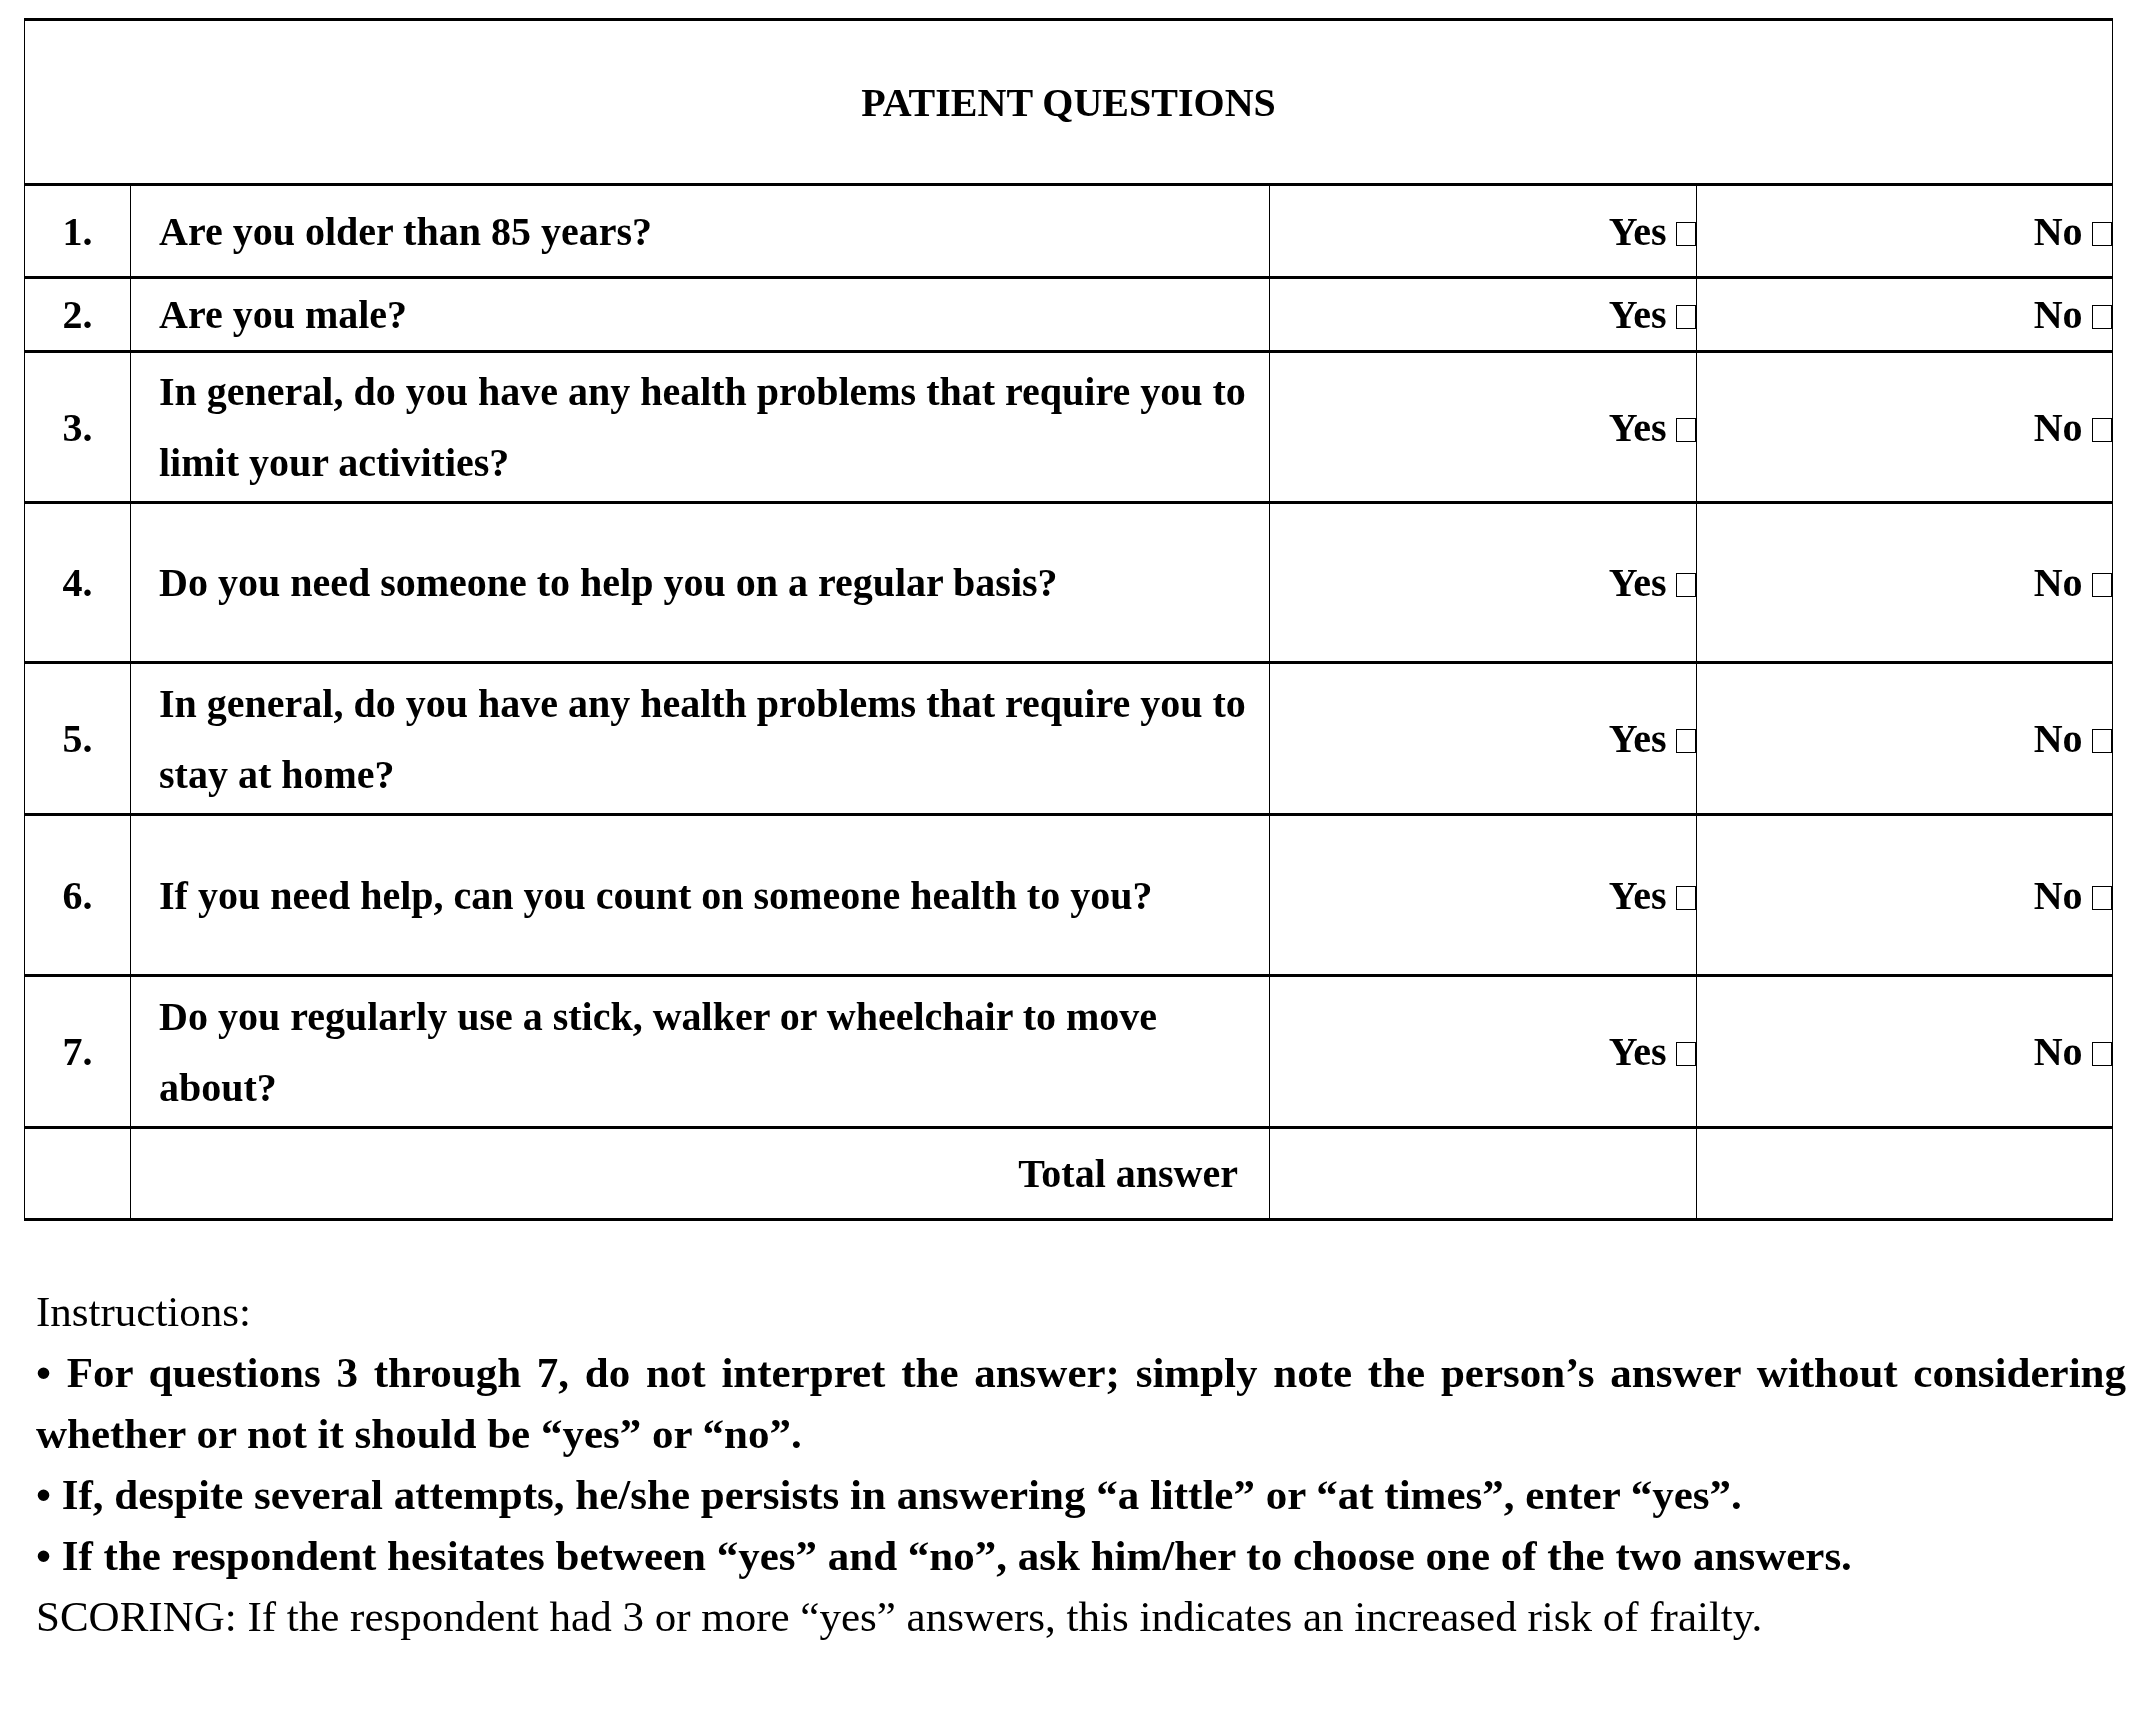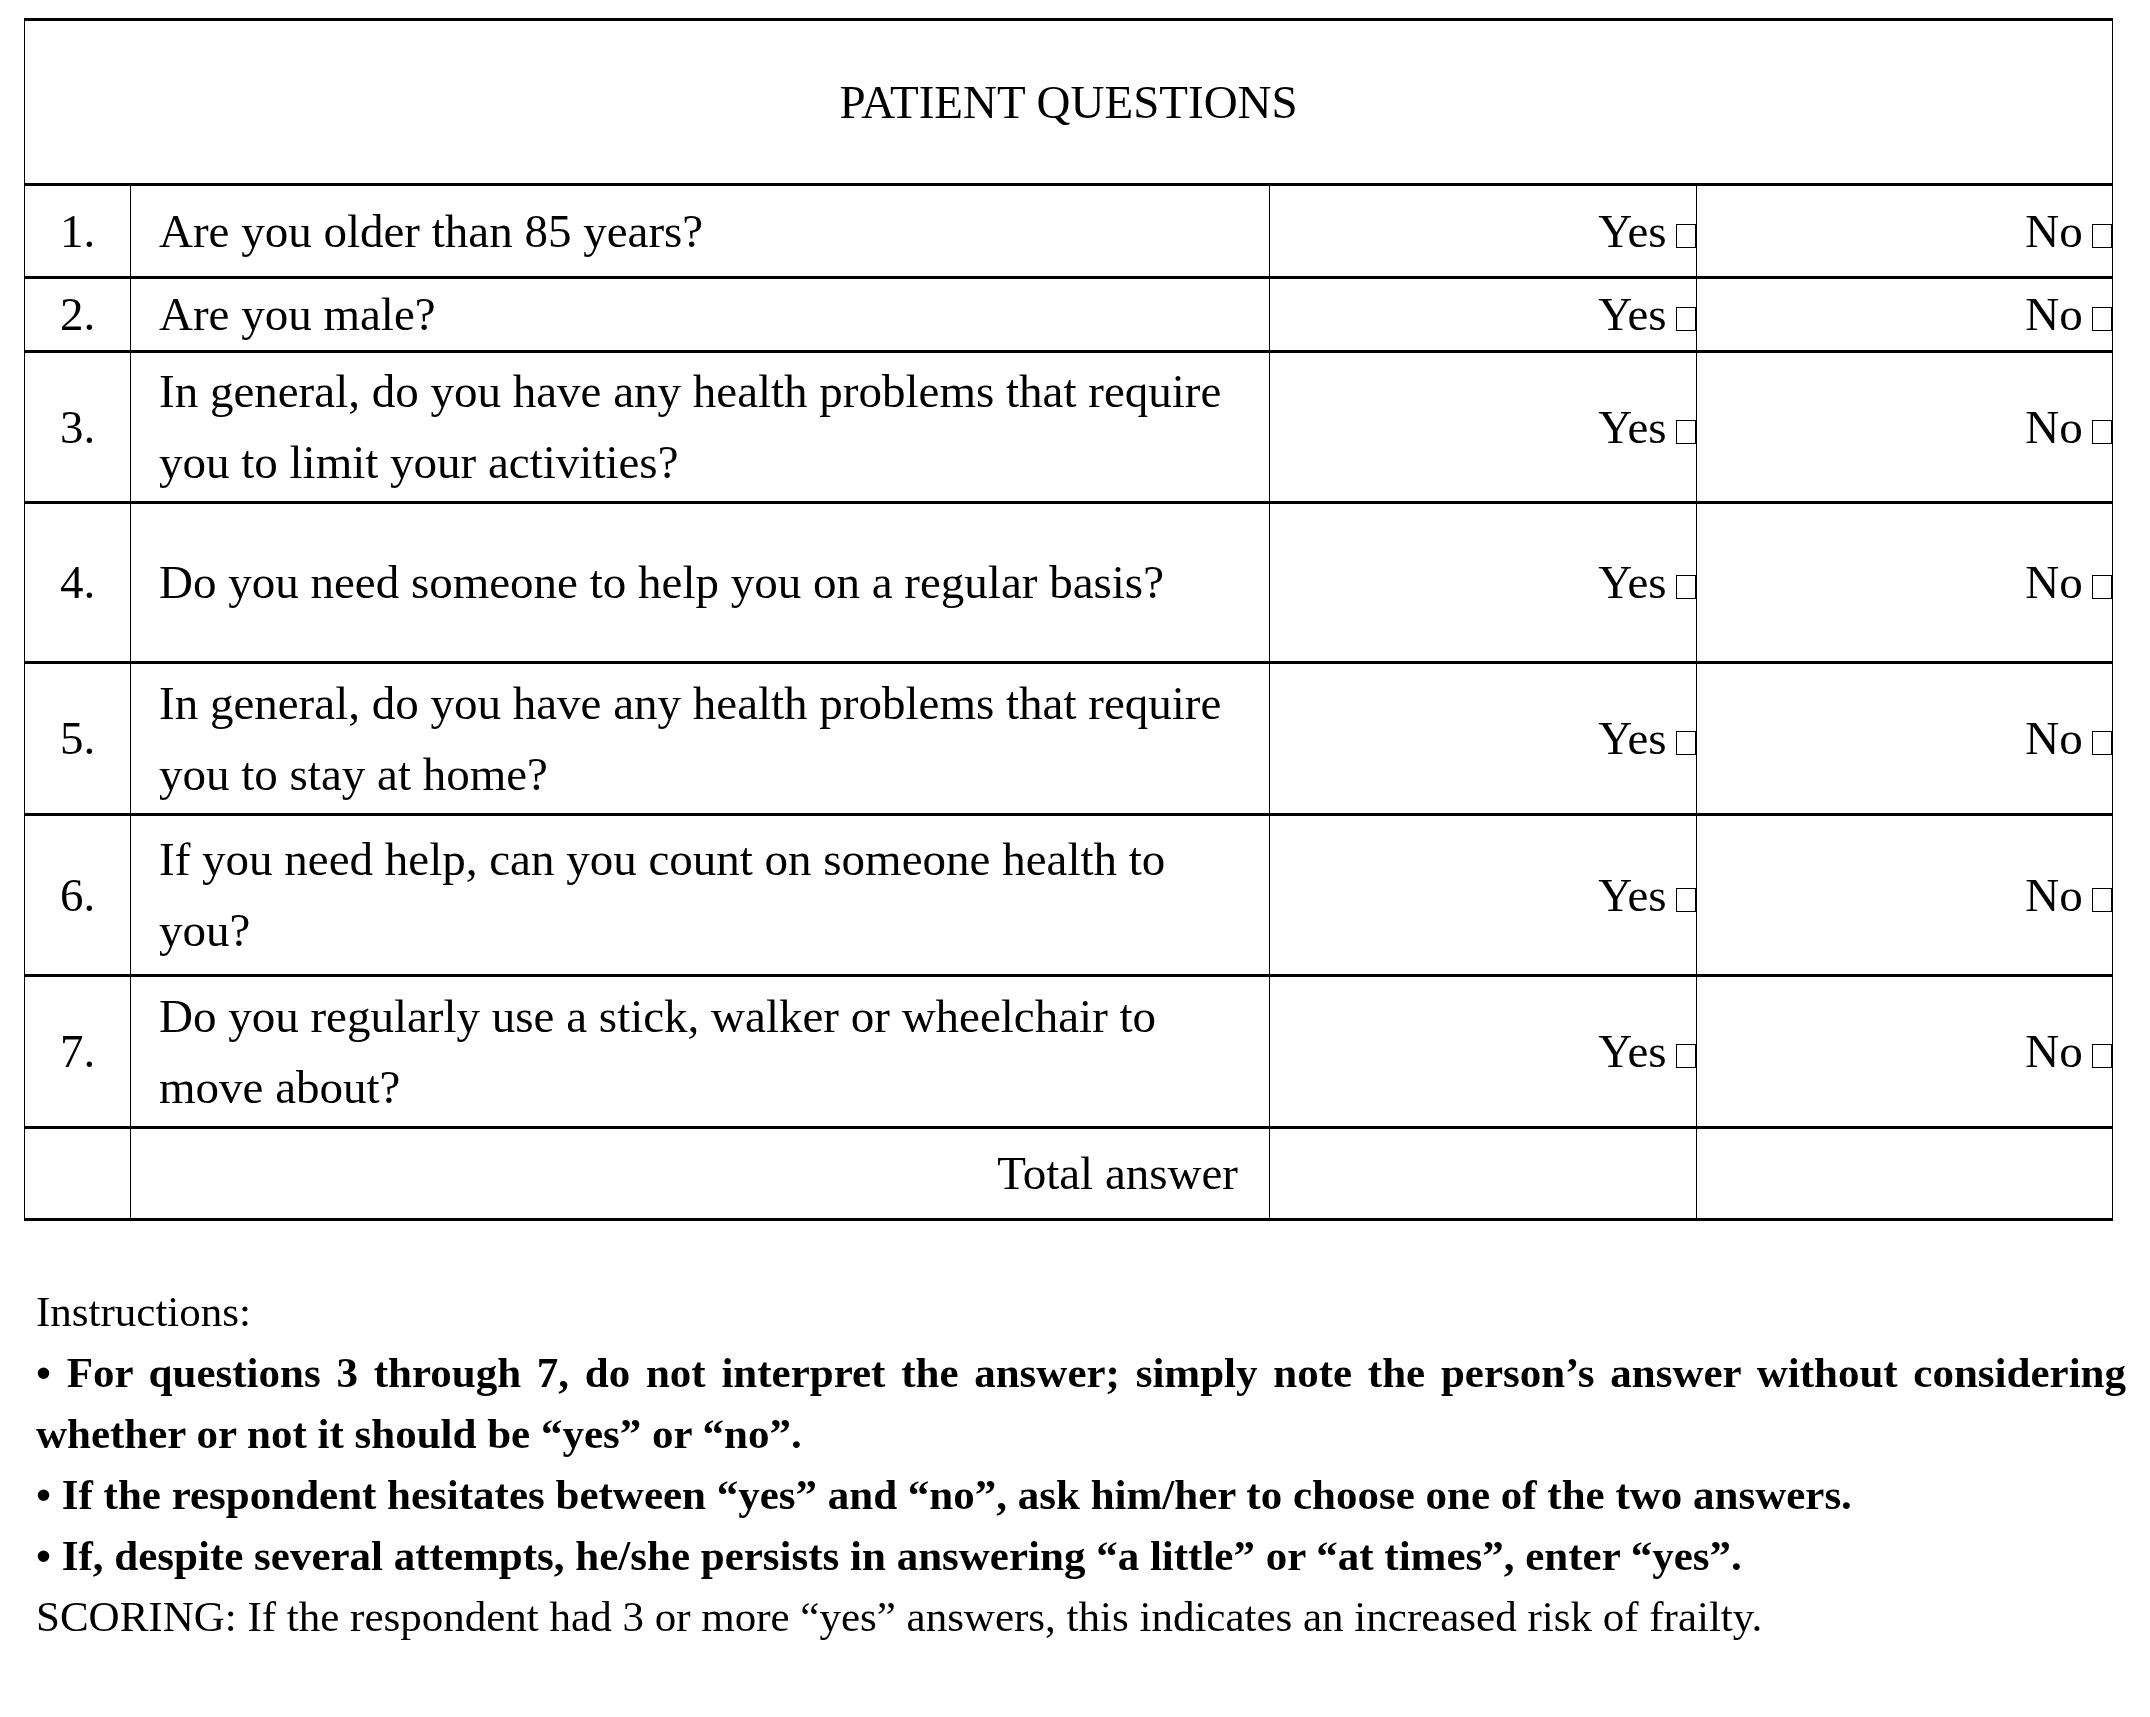--- a/index.html
+++ b/index.html
@@ -23,22 +23,23 @@
       border-collapse: collapse;
       table-layout: fixed;
     }
     .form-table td {
       border-left: 1.9px solid #000;
       border-right: 1.9px solid #000;
       border-top: 3.8px solid #000;
       border-bottom: 3.8px solid #000;
       padding: 0;
       vertical-align: middle;
-      font-size: 47px;
+      font-size: 40px;
       line-height: 71px;
+      font-weight: bold;
     }
     .title-cell {
       height: 162px;
       text-align: center;
     }
     .num-cell {
       text-align: center;
     }
     .q-cell {
       text-align: left;
@@ -155,17 +156,17 @@
     <td class="total-label">Total answer</td>
     <td class="ans-cell"></td>
     <td class="ans-cell"></td>
   </tr>
 </tbody>
   </table>
 
 <div class="instructions">
   <p>Instructions:</p>
   <p class="bullet-item">• For questions 3 through 7, do not interpret the answer; simply note the person’s answer without considering whether or not it should be “yes” or “no”.</p>
+  <p class="bullet-item">• If, despite several attempts, he/she persists in answering “a little” or “at times”, enter “yes”.</p>
   <p class="bullet-item">• If the respondent hesitates between “yes” and “no”, ask him/her to choose one of the two answers.</p>
-  <p class="bullet-item">• If, despite several attempts, he/she persists in answering “a little” or “at times”, enter “yes”.</p>
   <p>SCORING: If the respondent had 3 or more “yes” answers, this indicates an increased risk of frailty.</p>
 </div>
 
 
 </body></html>

